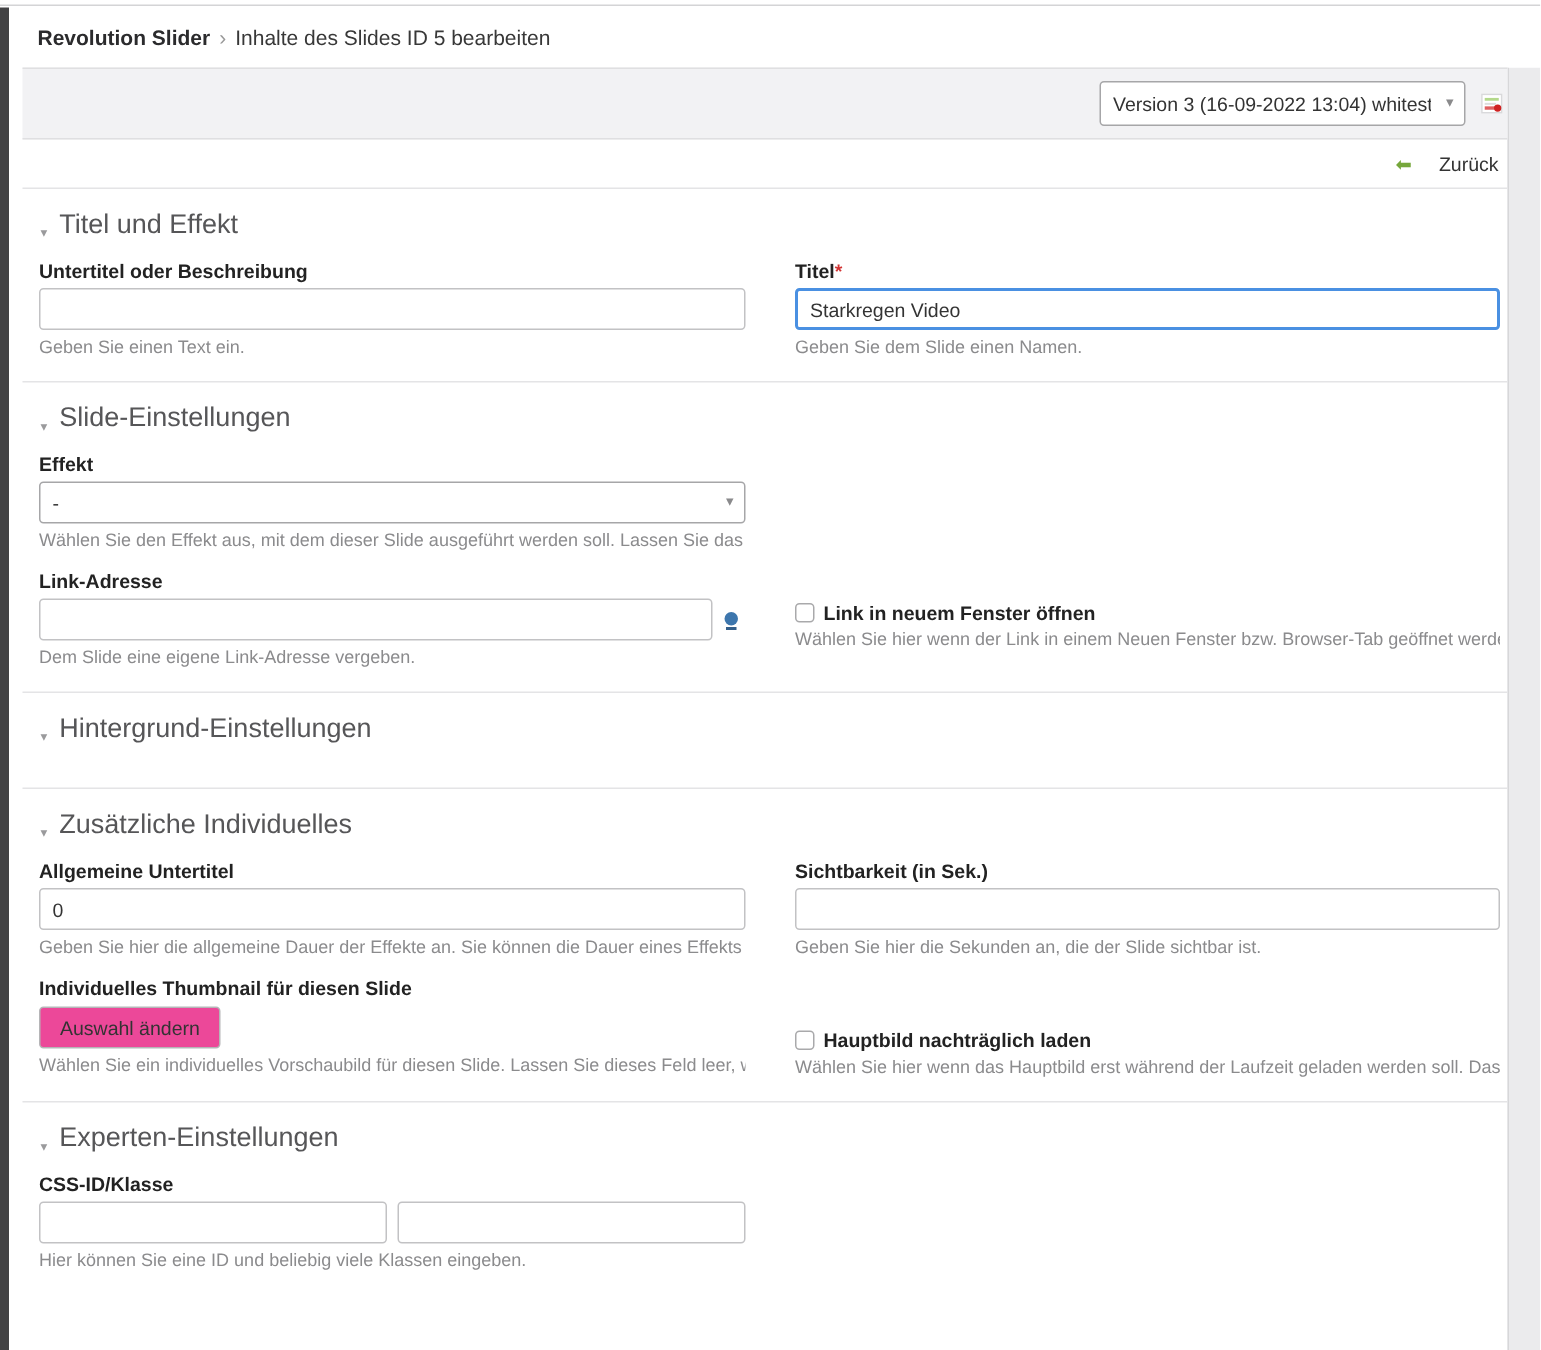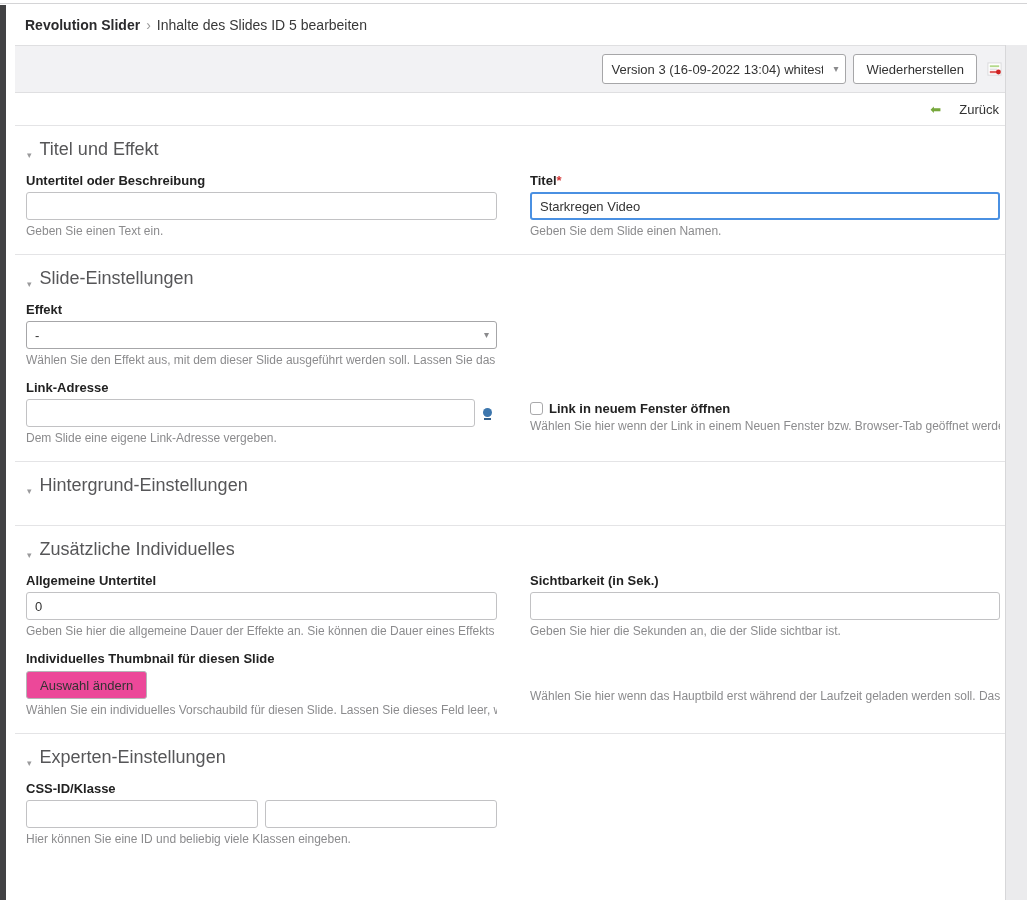--- a/index.html
+++ b/index.html
@@ -95,21 +95,20 @@
 
   <div class="main">
 
     <div class="version-bar">
       <span class="select-wrap version-select-wrap">
         <select>
           <option>Version 3 (16-09-2022 13:04) whitestc</option>
         </select>
         <span class="arrow"></span>
       </span>
-      <button class="btn">Wiederherstellen</button>
       <svg class="diff-icon" viewBox="0 0 16 16">
         <rect x="1" y="1" width="14" height="13" fill="#ffffff" stroke="#d9d9db" stroke-width="1"></rect>
         <rect x="3" y="3.5" width="10" height="2" fill="#b4d98b"></rect>
         <rect x="3" y="7" width="8" height="1.4" fill="#dddddd"></rect>
         <rect x="3" y="9.5" width="9" height="2.4" fill="#e06060"></rect>
         <circle cx="12.2" cy="10.7" r="2.6" fill="#cf2222"></circle>
       </svg>
     </div>
 
     <div class="back-row">
@@ -202,20 +201,24 @@
           <div class="help">Geben Sie hier die Sekunden an, die der Slide sichtbar ist.</div>
         </div>
       </div>
       <div class="row">
         <div class="field">
           <label class="flabel">Individuelles Thumbnail für diesen Slide</label>
           <button class="thumb-btn">Auswahl ändern</button>
           <div class="help">Wählen Sie ein individuelles Vorschaubild für diesen Slide. Lassen Sie dieses Feld leer, wenn das</div>
         </div>
         <div class="check-field offset-35">
+          <span class="check-line">
+            <span class="cbox"></span>
+            <span class="clabel">Hauptbild nachträglich laden</span>
+          </span>
           <div class="help">Wählen Sie hier wenn das Hauptbild erst während der Laufzeit geladen werden soll. Das</div>
         </div>
       </div>
     </div>
 
     <div class="section">
       <div class="legend">
         <span class="tri"></span>
         <span>Experten-Einstellungen</span>
       </div>

